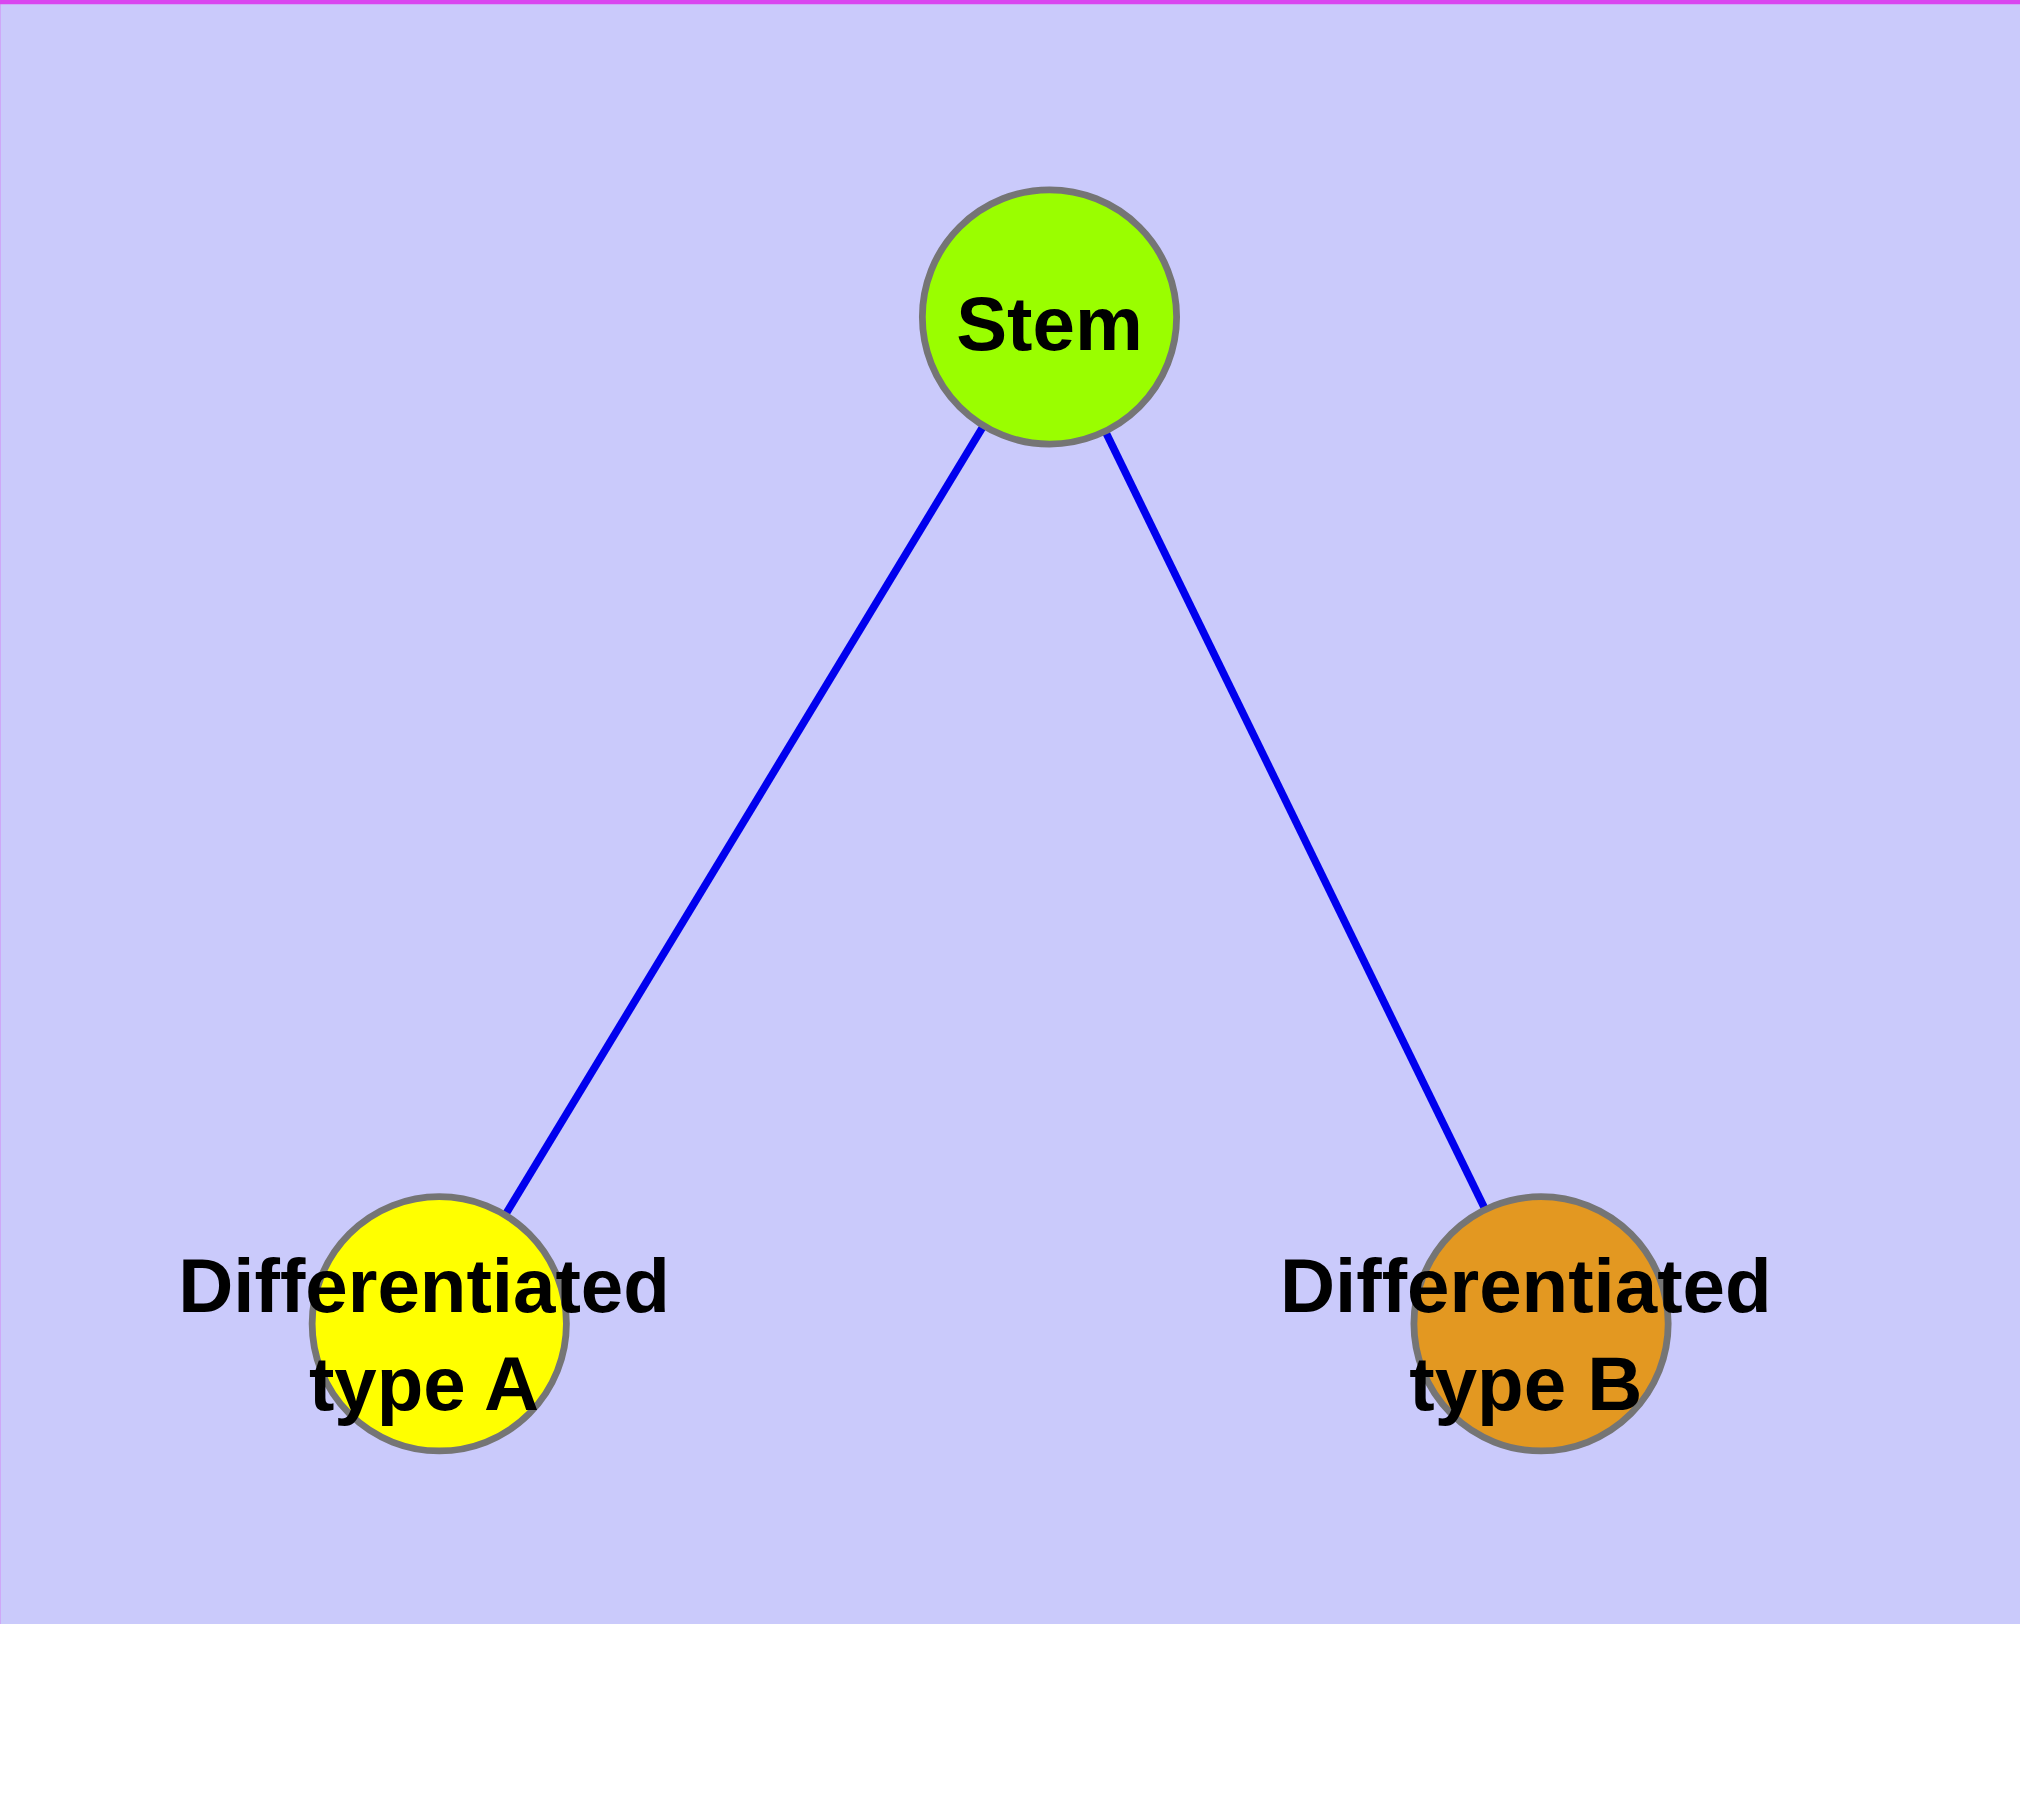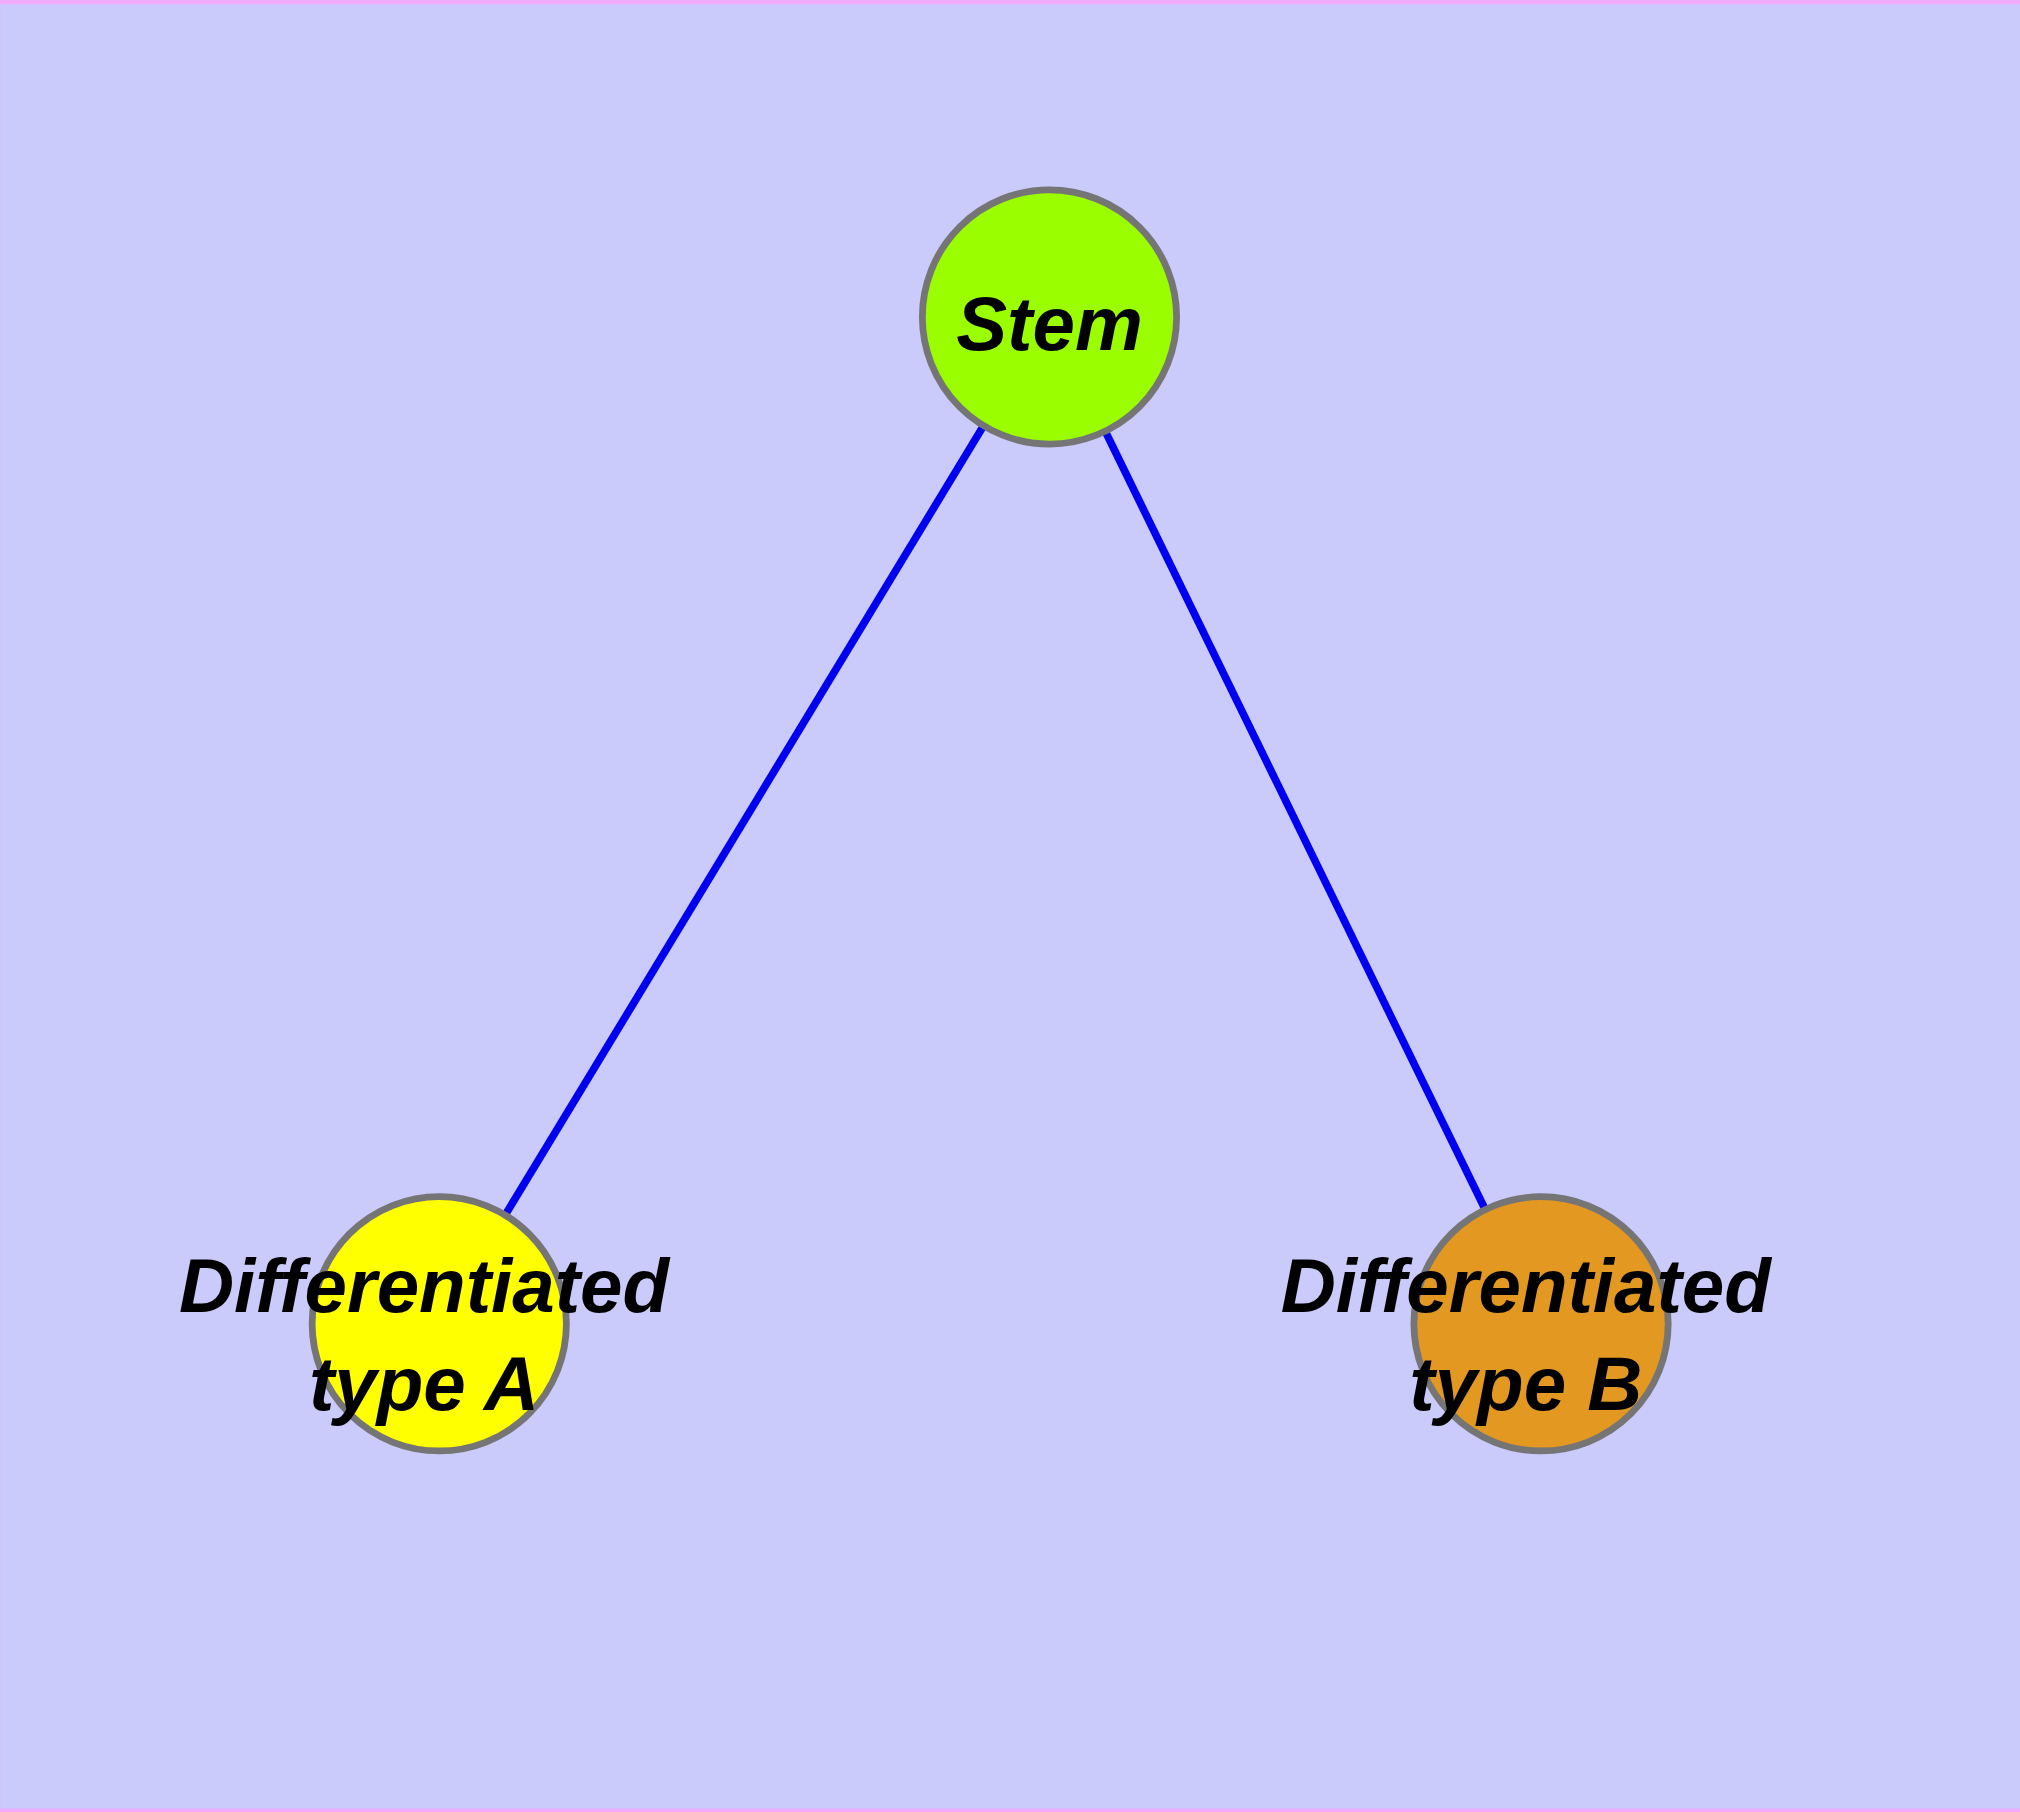--- a/index.html
+++ b/index.html
@@ -3,24 +3,23 @@
 <meta charset="utf-8">
 <style>
   html, body {
     margin: 0;
     padding: 0;
     background: #ffffff;
   }
   .canvas {
     position: relative;
     width: 2021px;
-    height: 1812px;
-    background: #f0abfc;
+    height: 1624px;
+    background: #d946ef;
     overflow: hidden;
-    font-style: italic;
   }
   svg.graph {
     position: absolute;
     top: 0;
     left: 0;
     display: block;
   }
   .edge {
     stroke-width: 9;
     fill: none;

